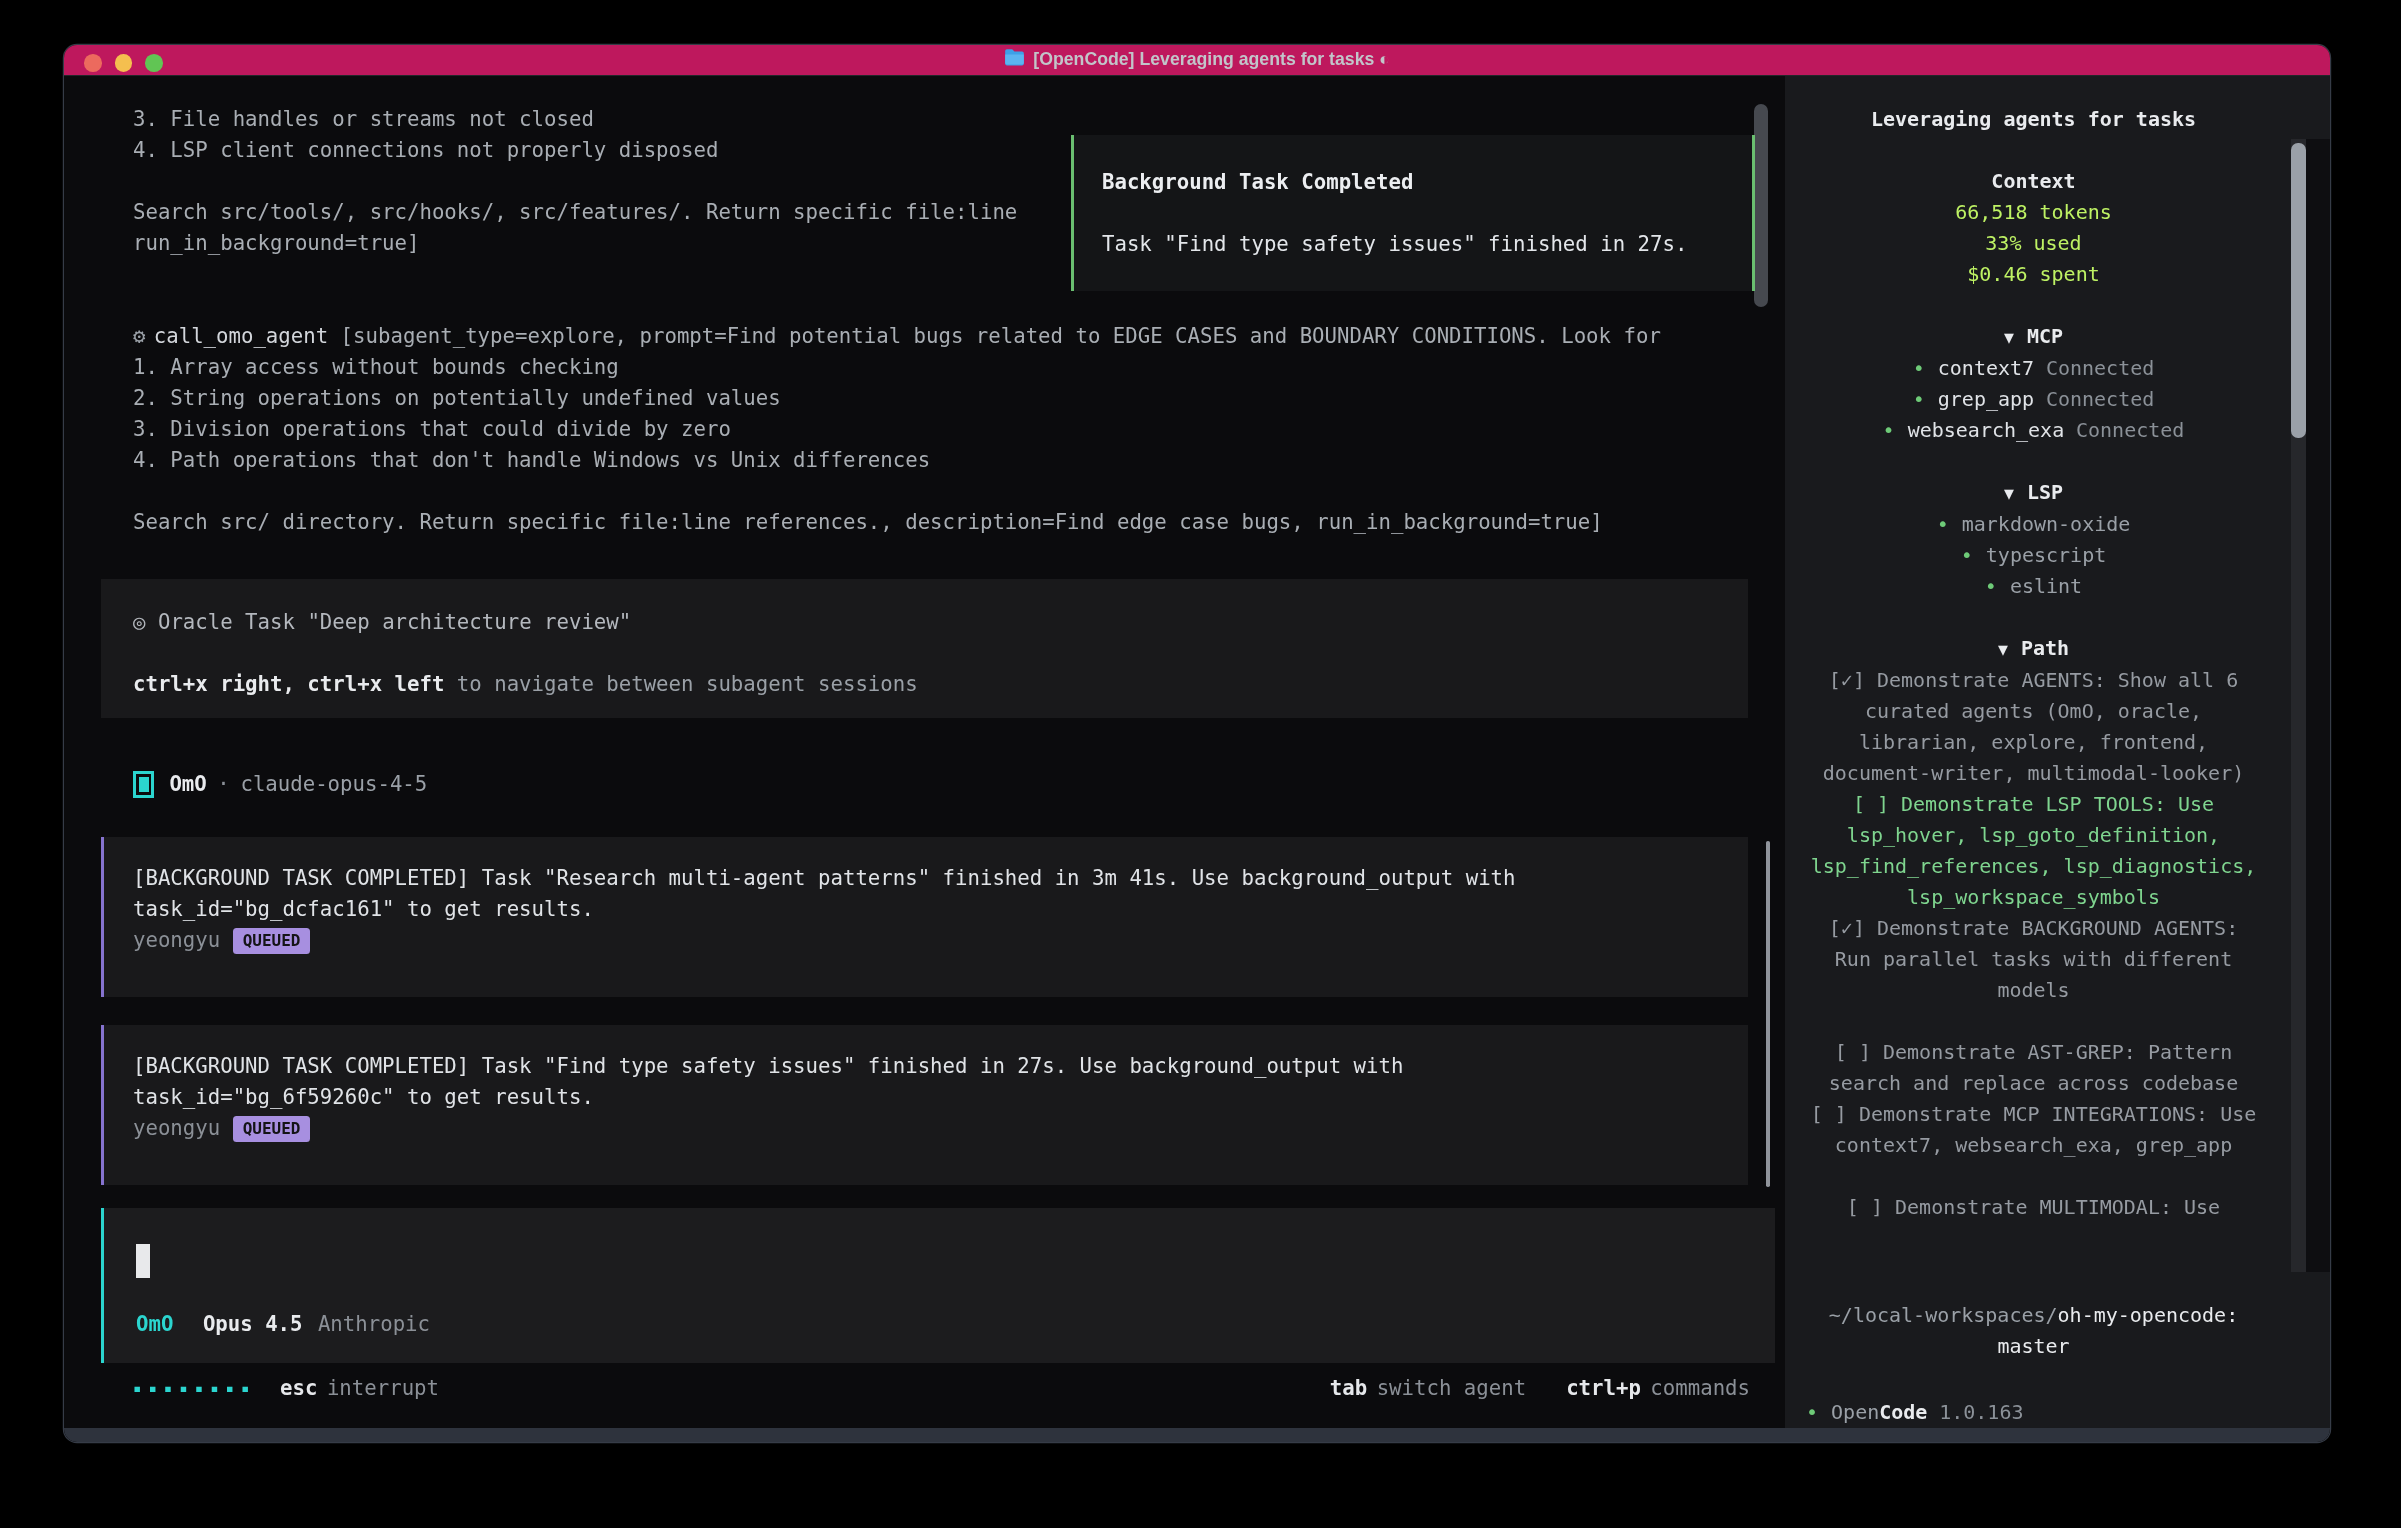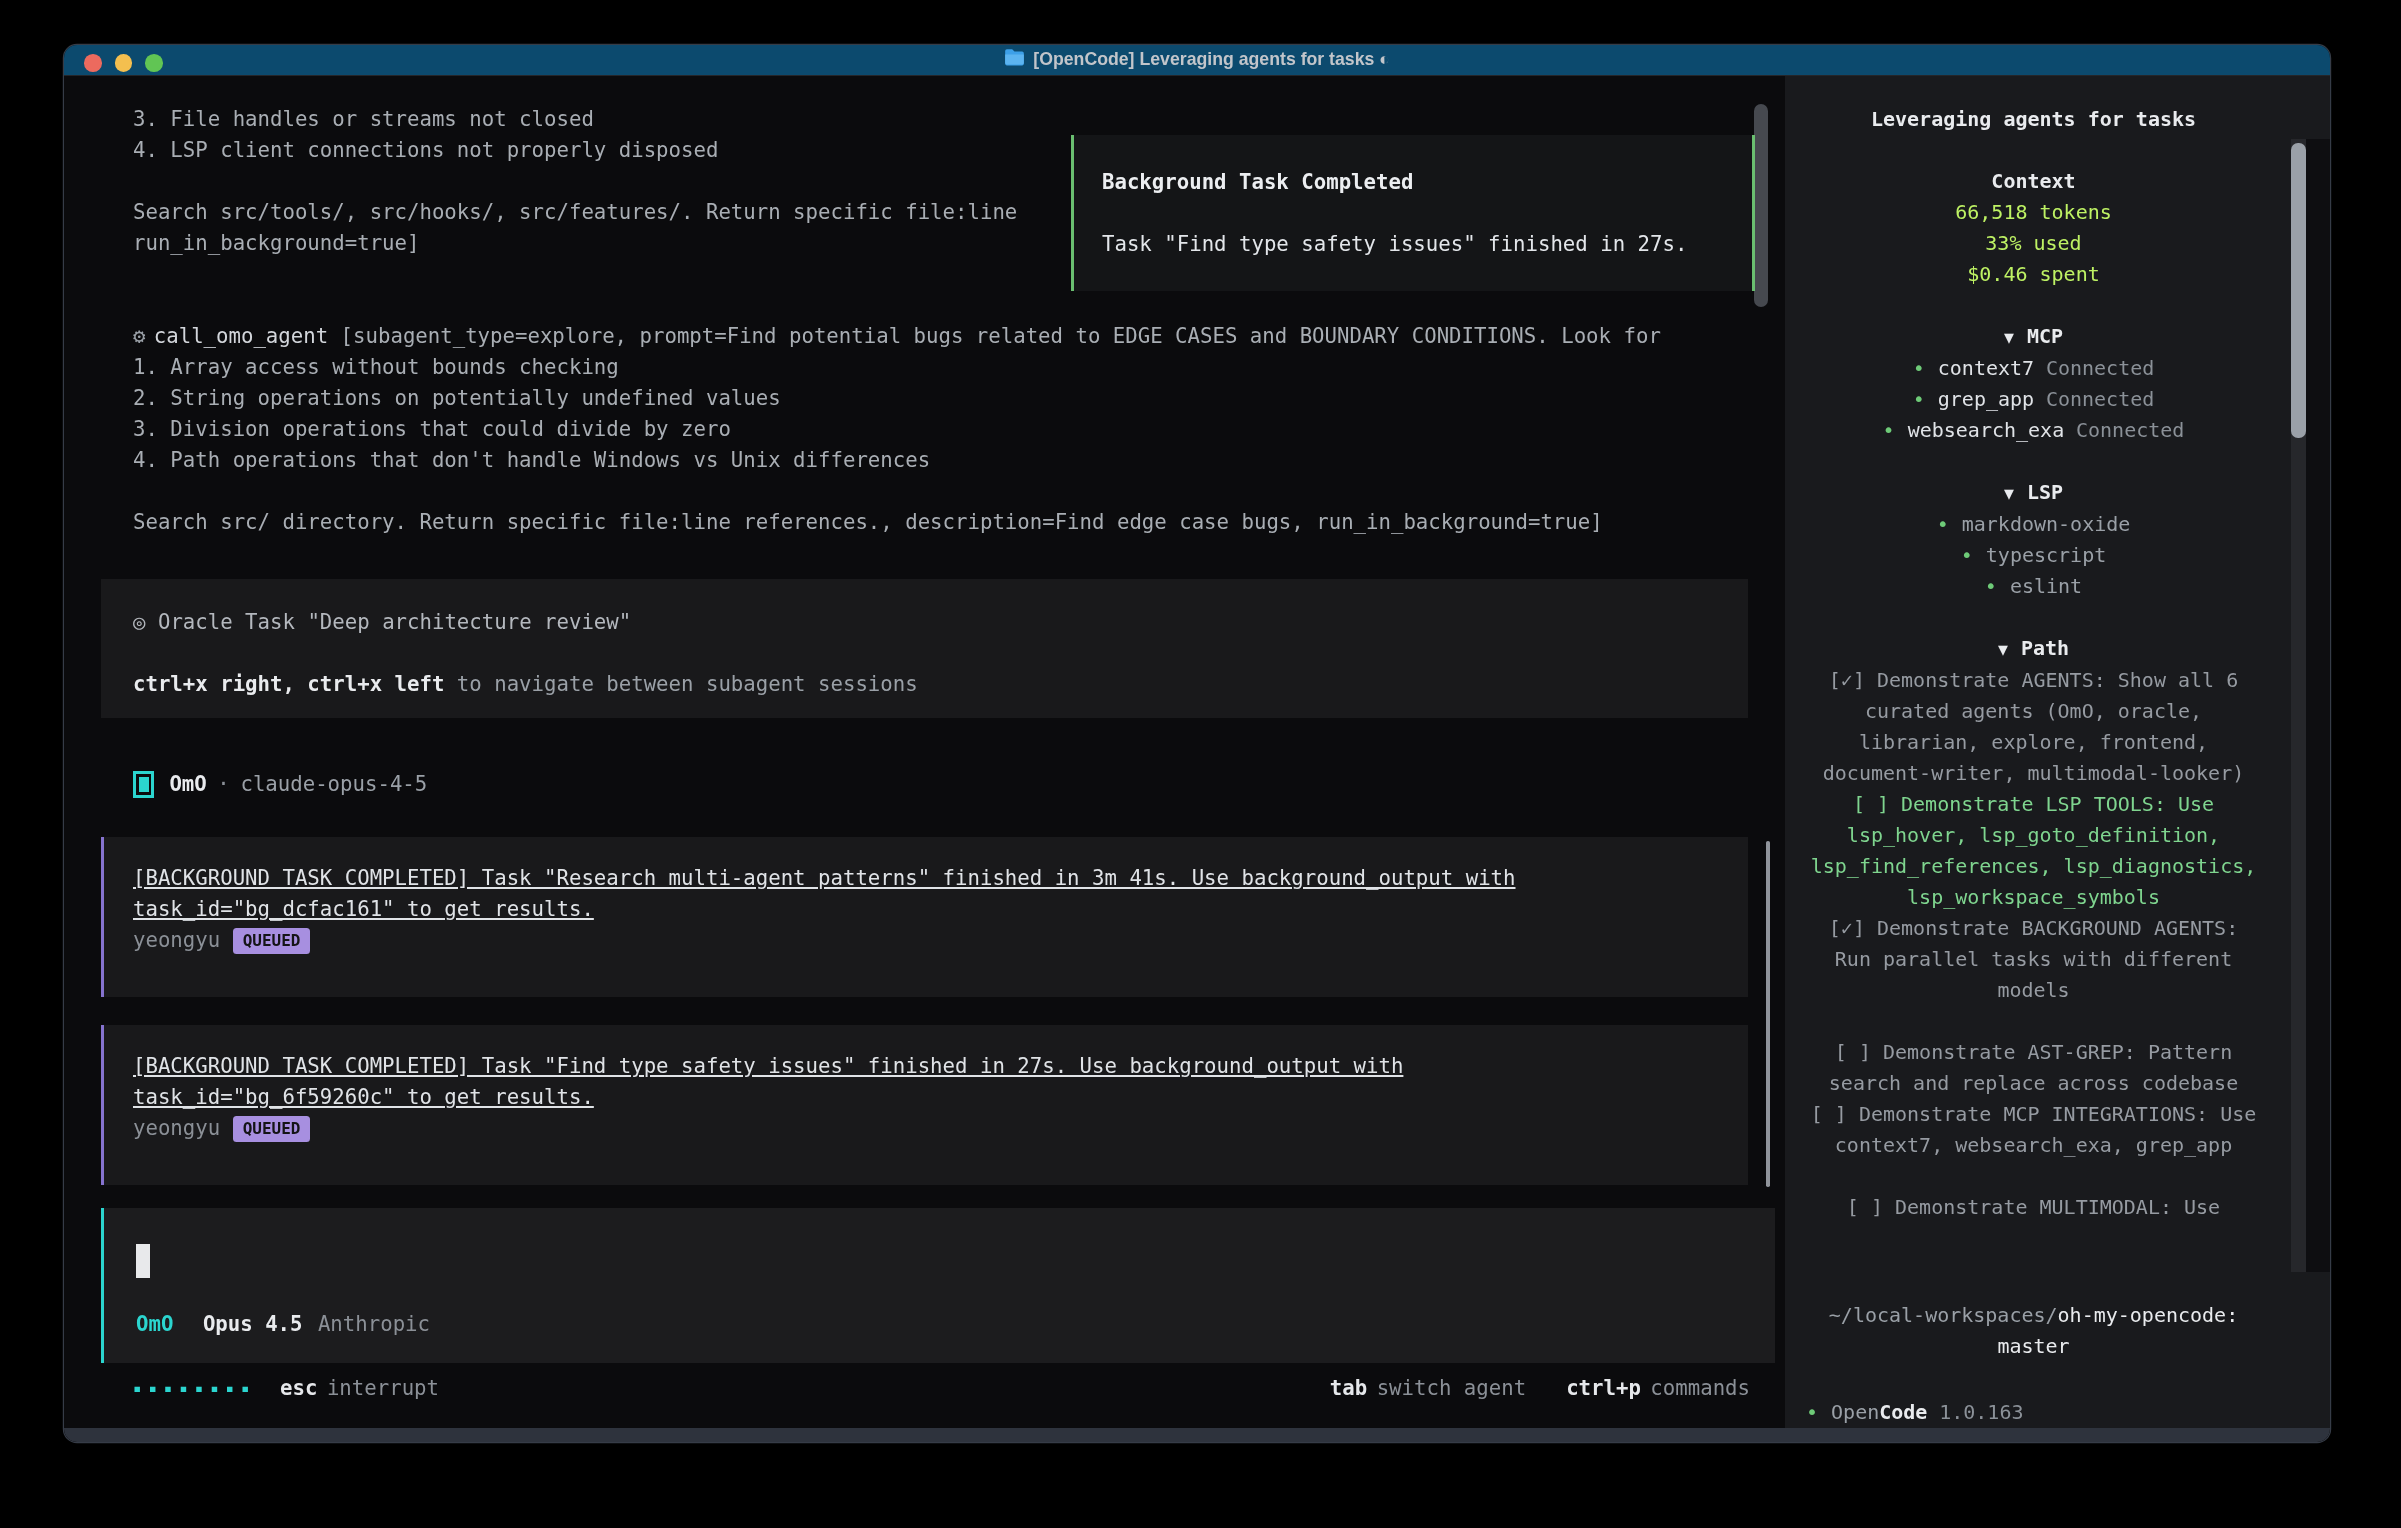--- a/index.html
+++ b/index.html
@@ -3,21 +3,21 @@
 <meta charset="utf-8">
 <style>
   * { margin:0; padding:0; box-sizing:border-box; }
   html,body { width:2401px; height:1528px; background:#000; overflow:hidden;
               font-family:"DejaVu Sans Mono", monospace; }
 
   .window { position:absolute; left:64px; top:45px; width:2266px; height:1397px;
             border-radius:13px; background:#0b0b0d; overflow:hidden;
             box-shadow:0 0 0 1.2px #363c47; display:flex; flex-direction:column; }
 
-  .titlebar { height:35px; background:#0c4a6e; border-bottom:1.2px solid #24262a;
+  .titlebar { height:35px; background:#be185d; border-bottom:1.2px solid #24262a;
               display:flex; align-items:center; justify-content:center; position:relative;
               font-family:"Liberation Sans", sans-serif; }
   .traffic { position:absolute; left:20px; top:8.9px; display:flex; gap:13px; }
   .light { width:17.7px; height:17.7px; border-radius:50%; }
   .light.red{ background:#ec6a5e; } .light.yellow{ background:#f4bf4f; } .light.green{ background:#61c554; }
   .wtitle { color:#c2c5ca; font-weight:bold; font-size:17.7px; display:flex; align-items:center; gap:8.3px; }
 
   .winbody { flex:1; display:flex; position:relative; }
   .main { width:1721px; position:relative; background:#0b0b0d;
           font-size:20.7px; line-height:31px; color:#a9aeb4;
@@ -43,21 +43,21 @@
   .omo-icon { display:inline-block; width:21px; height:27px; border:3px solid #2bd5cf;
               margin-right:15.4px; position:relative; }
   .omo-icon::after { content:""; position:absolute; left:3px; top:3px; width:9.5px; height:15.4px;
                      background:#2bd5cf; }
   .agent-name { color:#e9ebee; font-weight:bold; }
   .agent-sep { color:#8b9097; margin:0 10.6px; }
   .agent-model { color:#9aa0a7; }
 
   .taskbox { margin-left:-32.5px; width:1647px; height:160px; background:#19191b;
              border-left:3px solid #8673cf; padding:26.6px 0 0 29.5px; }
-  .taskbox .l1, .taskbox .l2 { color:#e0e3e7; white-space:pre;text-decoration:underline; }
+  .taskbox .l1, .taskbox .l2 { color:#e0e3e7; white-space:pre; }
   .userrow { display:flex; align-items:center; height:31px; }
   .username { color:#8b9097; }
   .badge { display:inline-block; background:#a78fe0; color:#141416; font-weight:bold;
            font-size:16px; line-height:26px; padding:0 9.5px; border-radius:3.5px; margin-left:13px; }
 
   .inputbox { margin:23px 0 0 -32.5px; width:1674px; height:155px; background:#1c1c1e;
               border-left:3px solid #2bd5cf; position:relative; padding:36px 0 0 32.5px; }
   .cursor { width:14px; height:34px; background:#e8e9eb; }
   .inputstatus { position:absolute; left:32.5px; top:101px; display:flex; align-items:center; }
   .is-agent { color:#2bd5cf; font-weight:bold; margin-right:29.5px; }

